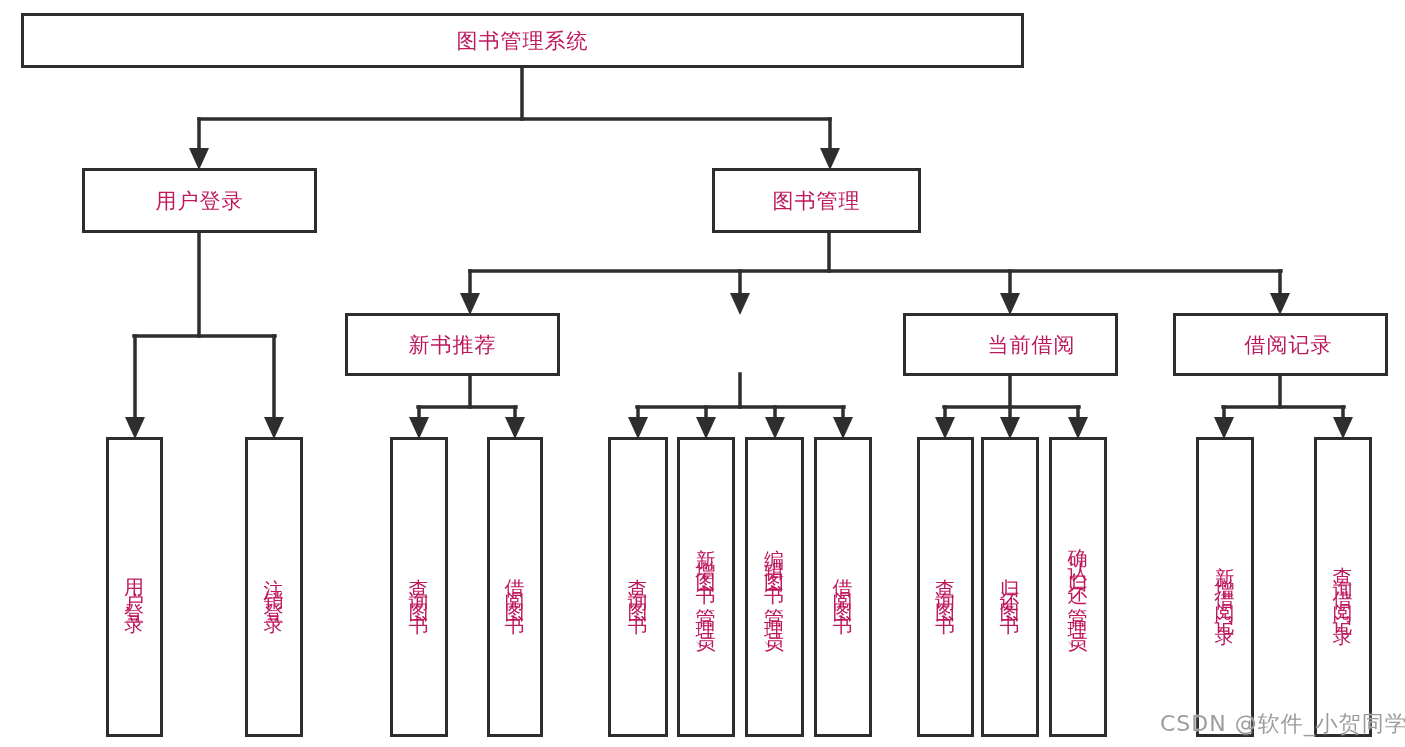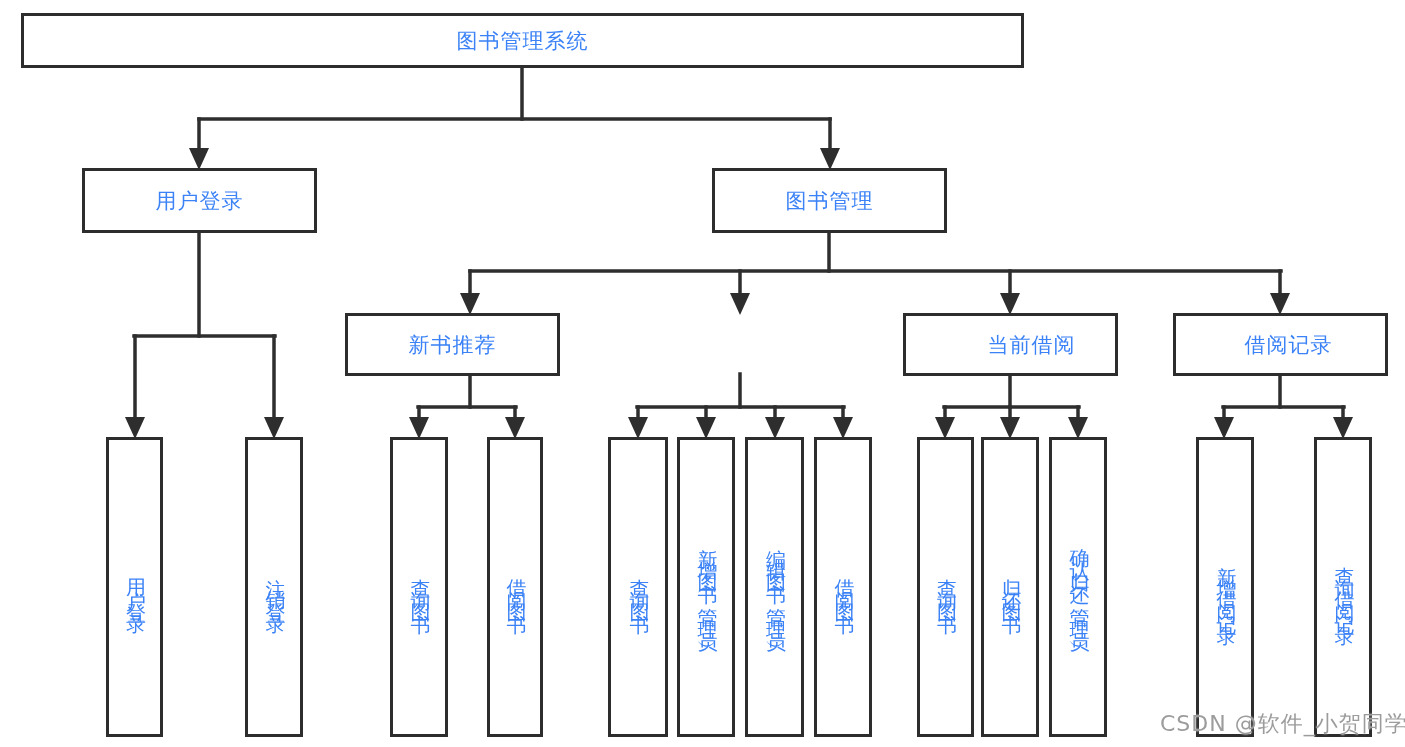--- a/index.html
+++ b/index.html
@@ -12,23 +12,22 @@
   }
   .connectors{position:absolute;left:0;top:0;z-index:0;}
   .connectors line{stroke:#2e2e2e;stroke-width:3.5;stroke-linecap:square;}
   .connectors polygon{fill:#2e2e2e;}
   .node{
     position:absolute;
     box-sizing:border-box;
     background:#ffffff;
     border:3px solid #2d2d2d;
     display:flex;align-items:center;justify-content:center;
-    color:#3b82f6;
+    color:#be185d;
     z-index:1;
-    font-family:Liberation Mono, monospace;
   }
   .h-node{font-size:21px;letter-spacing:1px;white-space:nowrap;}
   .v-node{
     font-size:20px;
     writing-mode:vertical-rl;
     text-orientation:mixed;
     letter-spacing:12px;
     line-height:1;
     text-align:center;
   }
@@ -115,21 +114,21 @@
       <line x1="1224" y1="407" x2="1224" y2="423"></line>
       <polygon points="1214,417 1234,417 1224,439"></polygon>
       <line x1="1343" y1="407" x2="1343" y2="423"></line>
       <polygon points="1333,417 1353,417 1343,439"></polygon>
     </g>
   </svg>
 
   <div class="node h-node" style="left:21px;top:13px;width:1003px;height:55px;">图书管理系统</div>
 
   <div class="node h-node" style="left:82px;top:168px;width:235px;height:65px;">用户登录</div>
-  <div class="node h-node" style="left:712px;top:168px;width:235px;height:65px;">图书管理</div>
+  <div class="node h-node" style="left:712px;top:168px;width:209px;height:65px;">图书管理</div>
 
   <div class="node h-node" style="left:345px;top:313px;width:215px;height:63px;text-align:right;">新书推荐</div>
   <div class="node h-node" style="left:903px;top:313px;width:215px;height:63px;padding-left:42px;">当前借阅</div>
   <div class="node h-node" style="left:1173px;top:313px;width:215px;height:63px;padding-left:16px;">借阅记录</div>
 
   <div class="node v-node" style="left:106px;top:437px;width:57px;height:300px;">用户登录</div>
   <div class="node v-node" style="left:245px;top:437px;width:58px;height:300px;">注销登录</div>
 
   <div class="node v-node" style="left:390px;top:437px;width:58px;height:300px;">查询图书</div>
   <div class="node v-node" style="left:487px;top:437px;width:56px;height:300px;">借阅图书</div>

